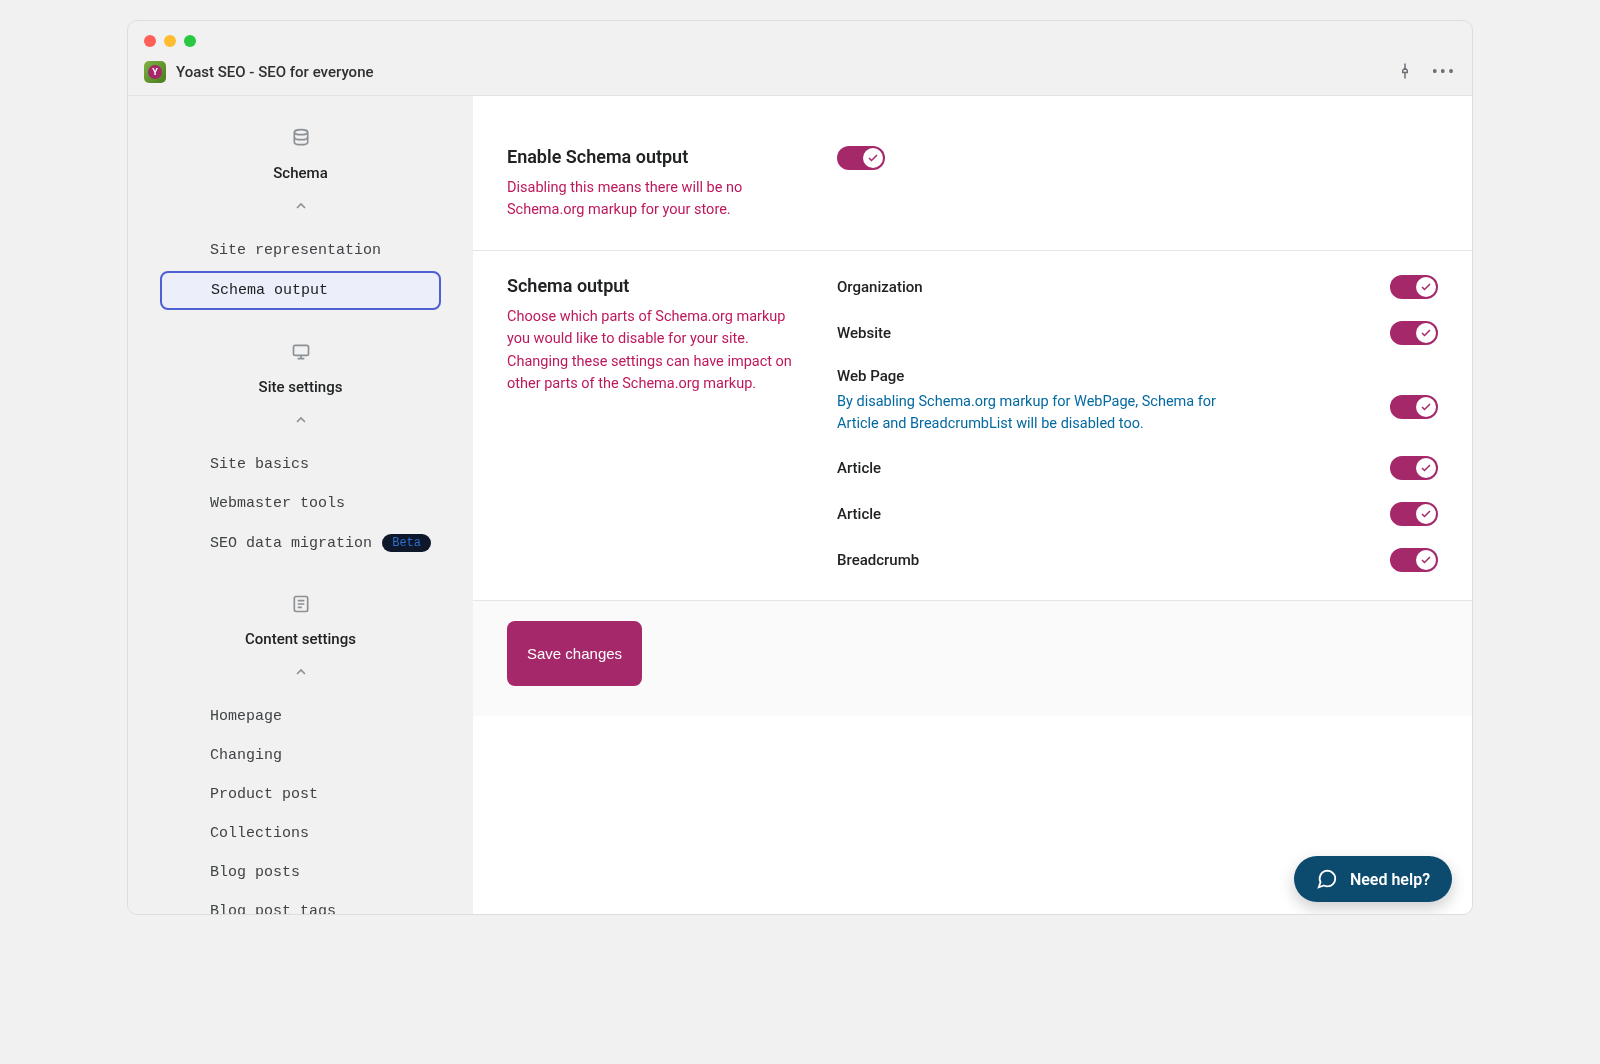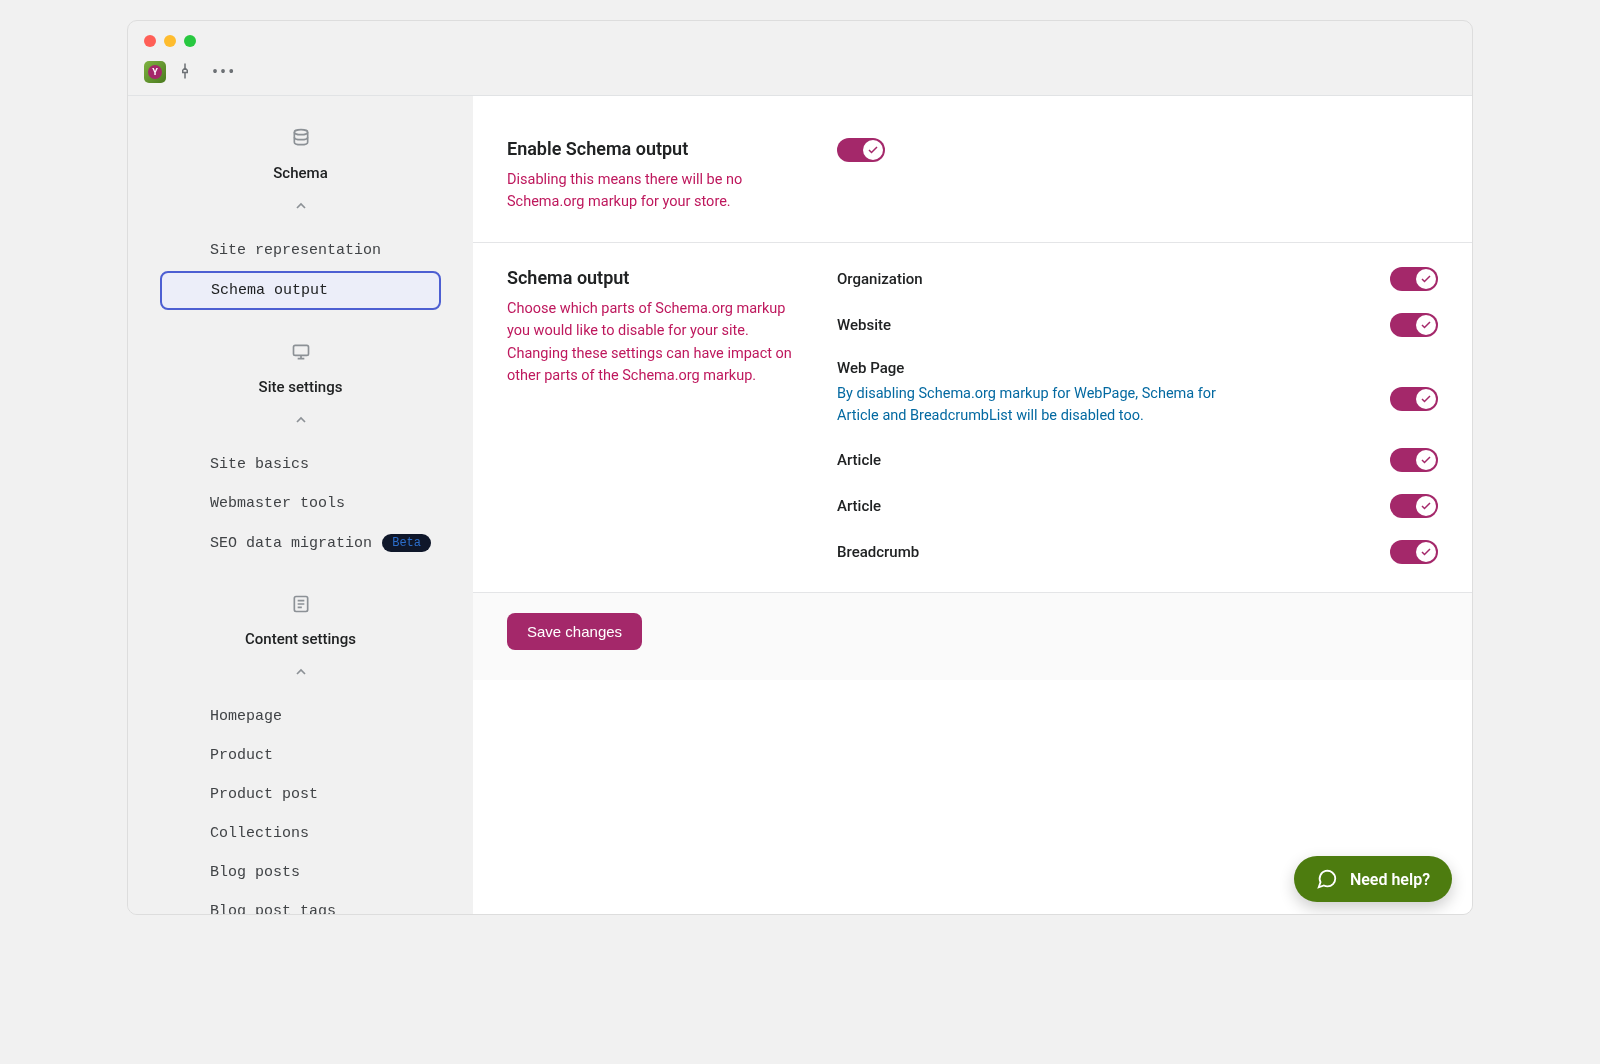--- a/index.html
+++ b/index.html
@@ -110,21 +110,21 @@
       font-weight: 500;
       padding: 2px 10px;
       border-radius: 10px;
     }
     .main {
       flex: 1;
       background: #fff;
       overflow-y: auto;
       position: relative;
     }
-    .panel { padding: 18px 0 0 0;}
+    .panel { padding: 18px 0 0 0; margin-top: 8px;}
     .section {
       display: flex;
       padding: 24px 34px 28px 34px;
       gap: 40px;
     }
     .section + .section.divided { border-top: 1px solid #e4e5e7; }
     .section-left { width: 290px; flex-shrink: 0; }
     .section-title { font-size: 18px; font-weight: 600; color: #202223; margin-bottom: 10px; }
     .section-desc { color: #be185d; font-size: 14.5px; line-height: 1.55; }
     .section-right { flex: 1; display: flex; flex-direction: column; gap: 22px;}
@@ -149,31 +149,31 @@
     .switch-knob svg { stroke: #a4286a; }
     .footer {
       border-top: 1px solid #e4e5e7;
       padding: 20px 34px 30px 34px;
       background: #fafafa;
     }
     .save-btn {
       background: #a4286a;
       color: #fff;
       border: none;
-      padding: 10px 20px;
+      padding: 24px 20px;
       font-size: 15px;
       border-radius: 8px;
       font-weight: 500;
       cursor: pointer;
     }
     .help-pill {
       position: absolute;
       right: 20px;
       bottom: 12px;
-      background: #4d7c0f;
+      background: #0c4a6e;
       color: #fff;
       border-radius: 30px;
       padding: 12px 22px;
       display: flex;
       align-items: center;
       gap: 12px;
       font-size: 16px;
       font-weight: 600;
       box-shadow: 0 6px 16px rgba(0,0,0,0.2);
       cursor: pointer;
@@ -187,20 +187,21 @@
   <div class="titlebar-traffic">
     <div class="traffic-dot dot-red"></div>
     <div class="traffic-dot dot-yellow"></div>
     <div class="traffic-dot dot-green"></div>
   </div>
 
   <div class="app-header">
     <div class="app-icon">
       <div class="app-icon-inner">Y</div>
     </div>
+    <div class="app-title">Yoast SEO - SEO for everyone</div>
     <div class="header-actions">
       <span class="pin-icon">
         <svg width="18" height="18" viewBox="0 0 24 24" fill="none" stroke="currentColor" stroke-width="2">
           <path d="M12 2v6l3 3v3H9v-3l3-3V2z"></path>
             <path d="M12 14v8"></path>
         </svg>
       </span>
       <span class="more-dots">•••</span>
     </div>
   </div>
@@ -276,21 +277,21 @@
             <svg width="16" height="16" viewBox="0 0 24 24" fill="none" stroke="currentColor" stroke-width="2.5">
                 <polyline points="18 15 12 9 6 15"></polyline>
               </svg>
           </span>
         </div>
         <div class="nav-items">
           <div class="nav-item">
               <span>Homepage</span>
             </div>
           <div class="nav-item">
-              <span>Product</span>
+              <span>Changing</span>
             </div>
           <div class="nav-item">
               <span>Product post</span>
             </div>
           <div class="nav-item">
               <span>Collections</span>
             </div>
           <div class="nav-item">
               <span>Blog posts</span>
             </div>

